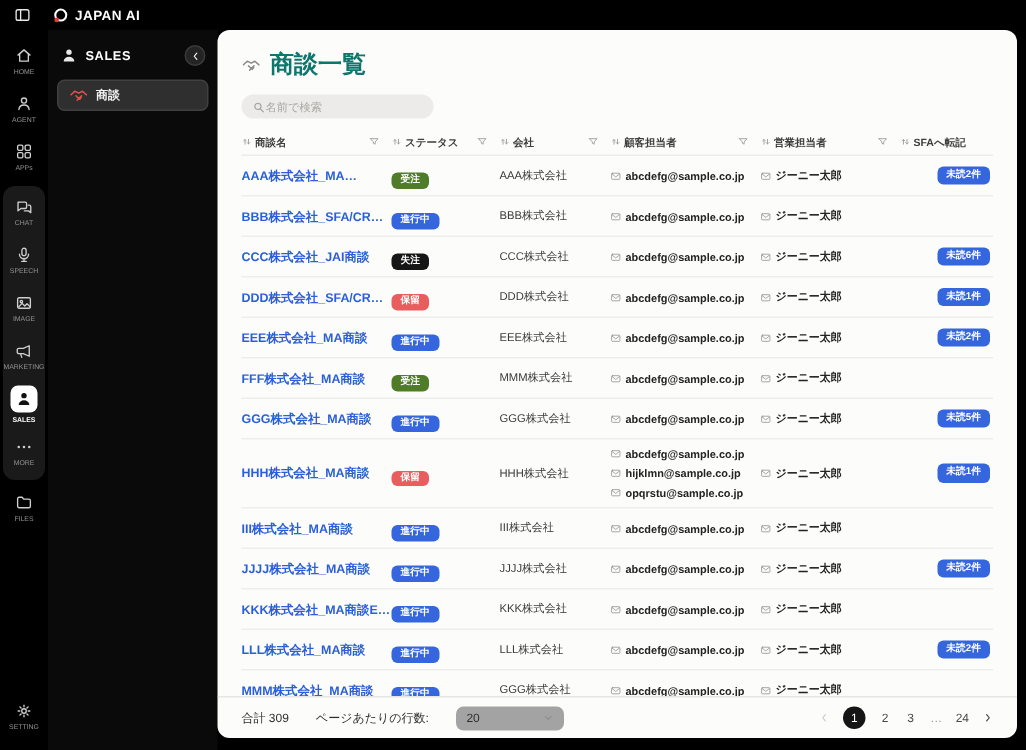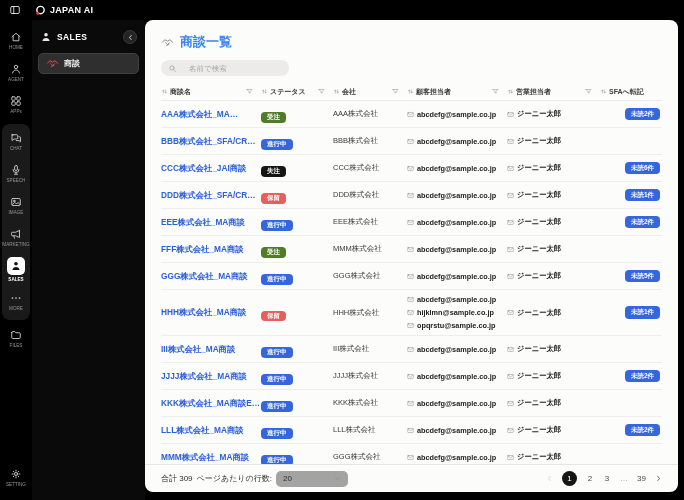--- a/index.html
+++ b/index.html
@@ -51,25 +51,25 @@
     display:flex; align-items:center; justify-content:center; color:#fff; cursor:pointer; }
   .sb-item { margin-top:5px; height:21px; border-radius:5px; background:#2f2f2f; border:1px solid #404040;
     display:flex; align-items:center; gap:5px; padding:0 7px; cursor:pointer; }
   .sb-item-icon { color:#e0524f; display:flex; }
   .sb-item-label { color:#f2f2f2; font-size:8px; font-weight:600; }
 
   
   .panel { flex:1; margin:0 6px 8px 0; background:#fcfcfa; border-radius:8px; display:flex;
     flex-direction:column; min-width:0; overflow:hidden; }
   .page-head { display:flex; align-items:center; gap:6px; padding:13px 16px 7px; }
-  .page-title { font-size:13px; font-weight:800; color:#3b82f6; }
+  .page-title { font-size:16px; font-weight:800; color:#0f766e; }
   .page-head-icon { color:#8a8a8a; display:flex; }
   .search-row { padding:2px 16px 7px; }
   .search-box { width:128px; height:16px; background:#ecebe9; border-radius:8px; display:flex;
-    align-items:center; gap:12px; padding:0 7px; }
+    align-items:center; gap:0; padding:0 7px; }
   .search-box input { border:none; outline:none; background:transparent; font-size:7.5px;
     color:#3a3a3a; width:100%; font-family:inherit; }
   .search-box input::placeholder { color:#a9a7a3; }
   .search-box .icon { color:#a9a7a3; display:flex; }
 
   
   .table { flex:1; padding:0 16px; overflow:hidden; }
   .tgrid { display:grid; grid-template-columns:100px 72px 74px 100px 93px 62px; align-items:center; }
   .thead { height:18px; border-bottom:1px solid #ececea; }
   .th { display:flex; align-items:center; justify-content:space-between; padding-right:8px; }
@@ -86,21 +86,21 @@
   .contact-line { display:flex; align-items:center; gap:3px; }
   .mail-icon { color:#9a9a9a; display:flex; }
   .contact-text { font-size:7.3px; font-weight:700; color:#222; white-space:nowrap; }
   .sfa-cell { display:flex; justify-content:flex-end; padding-right:2px; }
   .sfa-btn { color:#fff; font-size:6.5px; font-weight:700; padding:3px 6px; border-radius:4px;
     line-height:1; cursor:pointer; white-space:nowrap; }
 
   
   .tfoot { height:28px; border-top:1px solid #e5e5e3; display:flex; align-items:center;
     padding:0 16px; flex:0 0 auto; }
-  .tf-left { display:flex; align-items:center; gap:4px; font-size:8px; color:#2f2f2f; }
+  .tf-left { display:flex; align-items:center; gap:18px; font-size:8px; color:#2f2f2f; }
   .tf-select { width:72px; height:16px; background:#a3a3a3; border-radius:5px; display:flex;
     align-items:center; justify-content:space-between; padding:0 7px; cursor:pointer; }
   .tf-select .chev { color:#8f8f8f; display:flex; }
   .tf-right { margin-left:auto; display:flex; align-items:center; gap:9px; }
   .pg-num { font-size:8px; color:#4a4a4a; cursor:pointer; min-width:8px; text-align:center; }
   .pg-num.current { width:15px; height:15px; background:#151515; color:#fff; border-radius:50%;
     display:flex; align-items:center; justify-content:center; cursor:default; }
   .pg-num.dots { color:#9a9a9a; cursor:default; }
   .pg-prev { color:#c9c9c9; display:flex; cursor:default; }
   .pg-next { color:#3a3a3a; display:flex; cursor:pointer; }
@@ -786,21 +786,21 @@
           <span class="pg-prev icon">
               <svg width="7" height="7" viewBox="0 0 24 24" fill="none" stroke="currentColor" stroke-width="2.6" stroke-linecap="round" stroke-linejoin="round">
                 <path d="M14.5 5L8.5 12l6 7"></path>
               </svg>
             </span>
           <span id="pg-pages" style="display: inline-flex; gap: 9px; align-items: center;">
               <span class="pg-num current">1</span>
               <span class="pg-num">2</span>
               <span class="pg-num">3</span>
               <span class="pg-num dots">…</span>
-              <span class="pg-num">39</span>
+              <span class="pg-num">24</span>
             </span>
           <span class="pg-next icon">
               <svg width="7" height="7" viewBox="0 0 24 24" fill="none" stroke="currentColor" stroke-width="2.6" stroke-linecap="round" stroke-linejoin="round">
                 <path d="M9.5 5l6 7-6 7"></path>
               </svg>
             </span>
         </div>
       </div>
     </main>
   </div>

